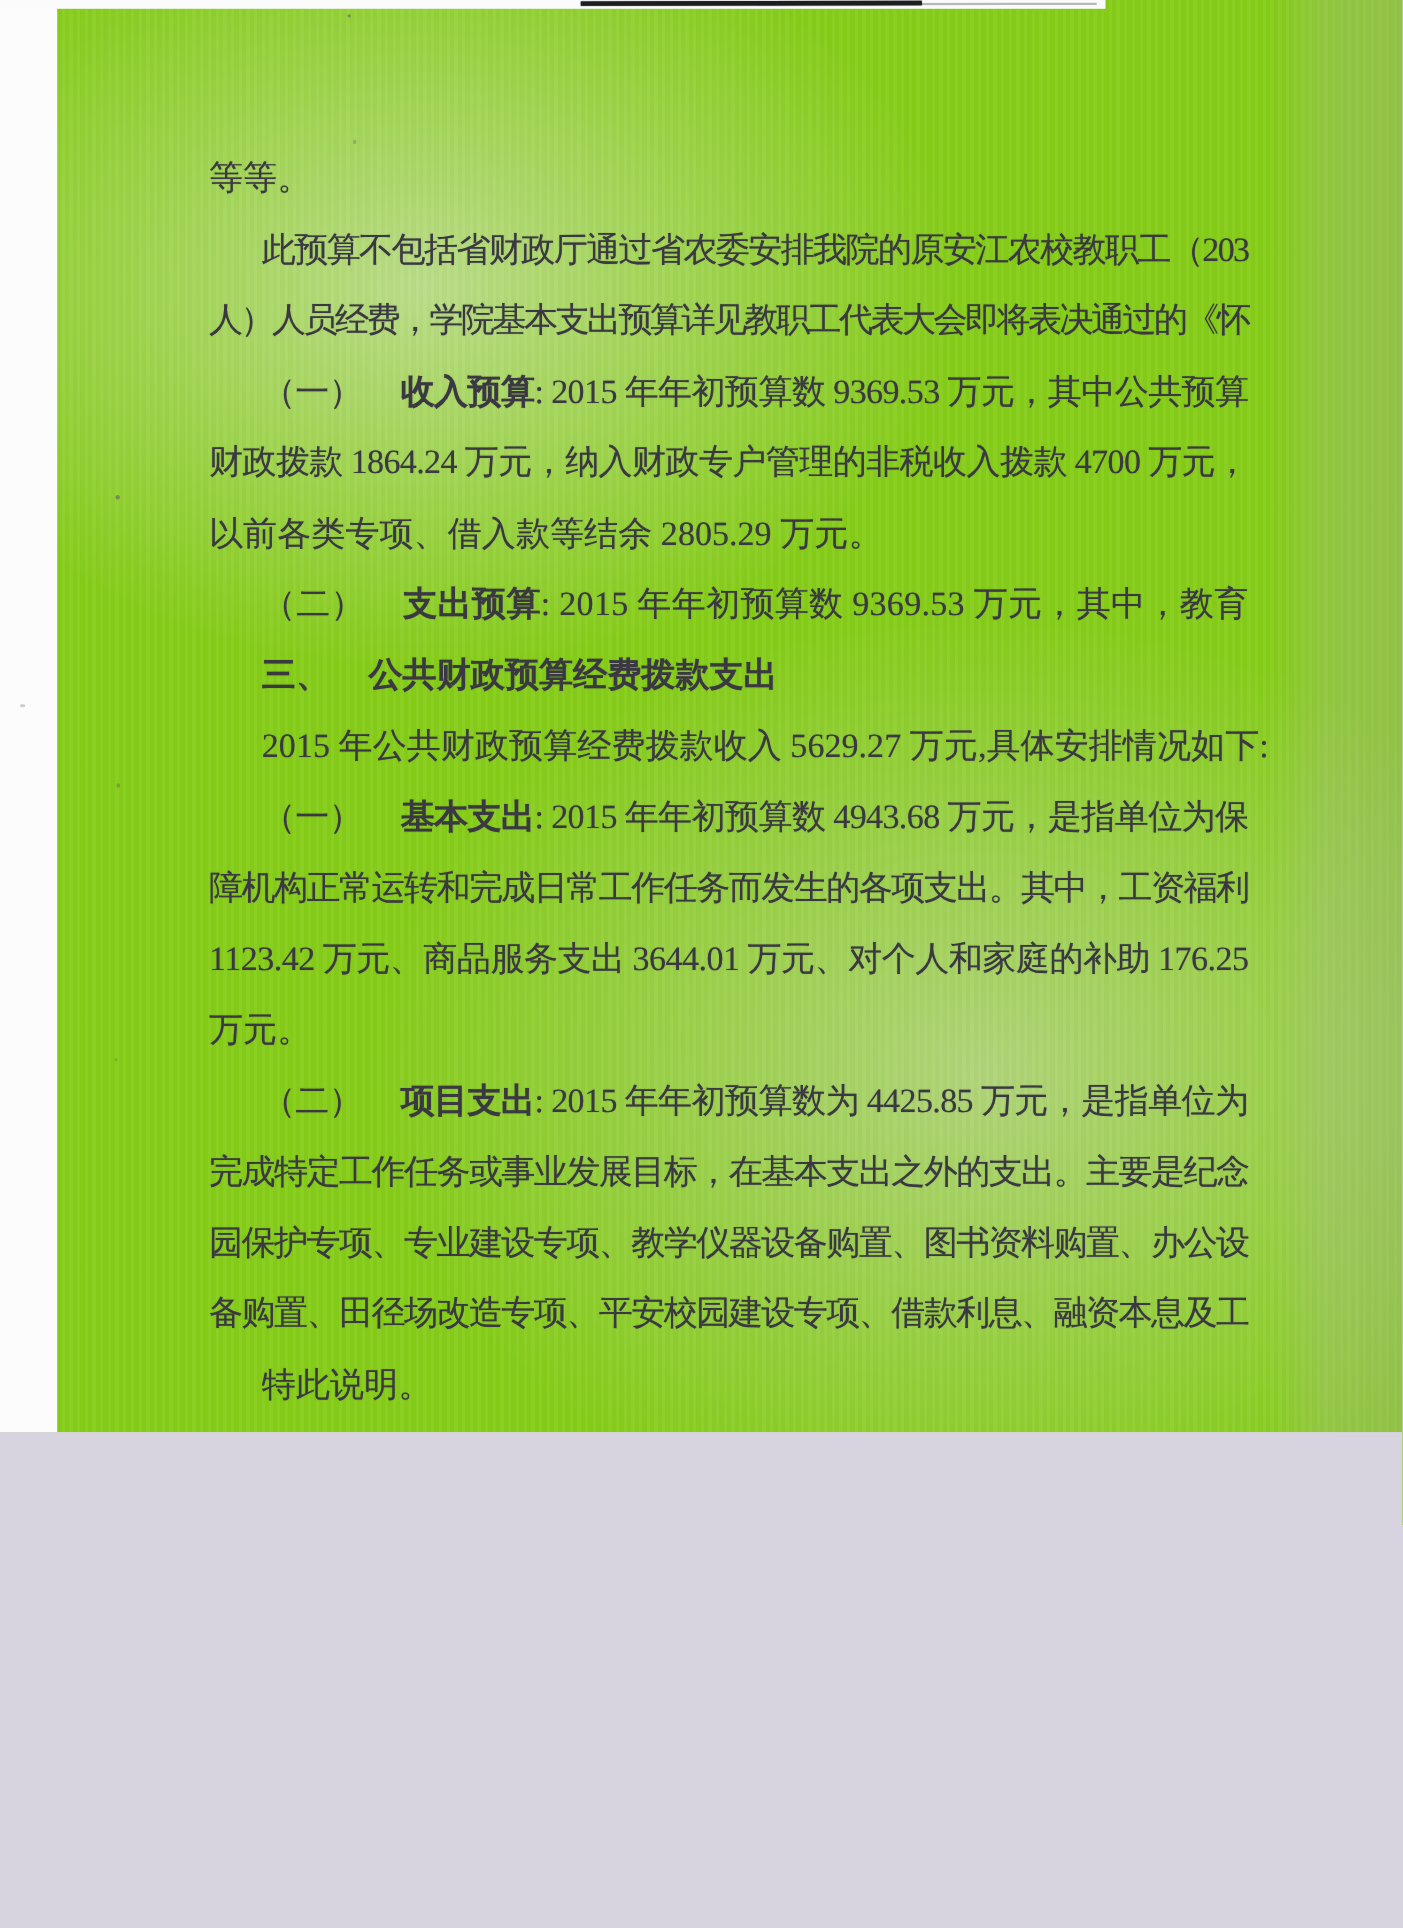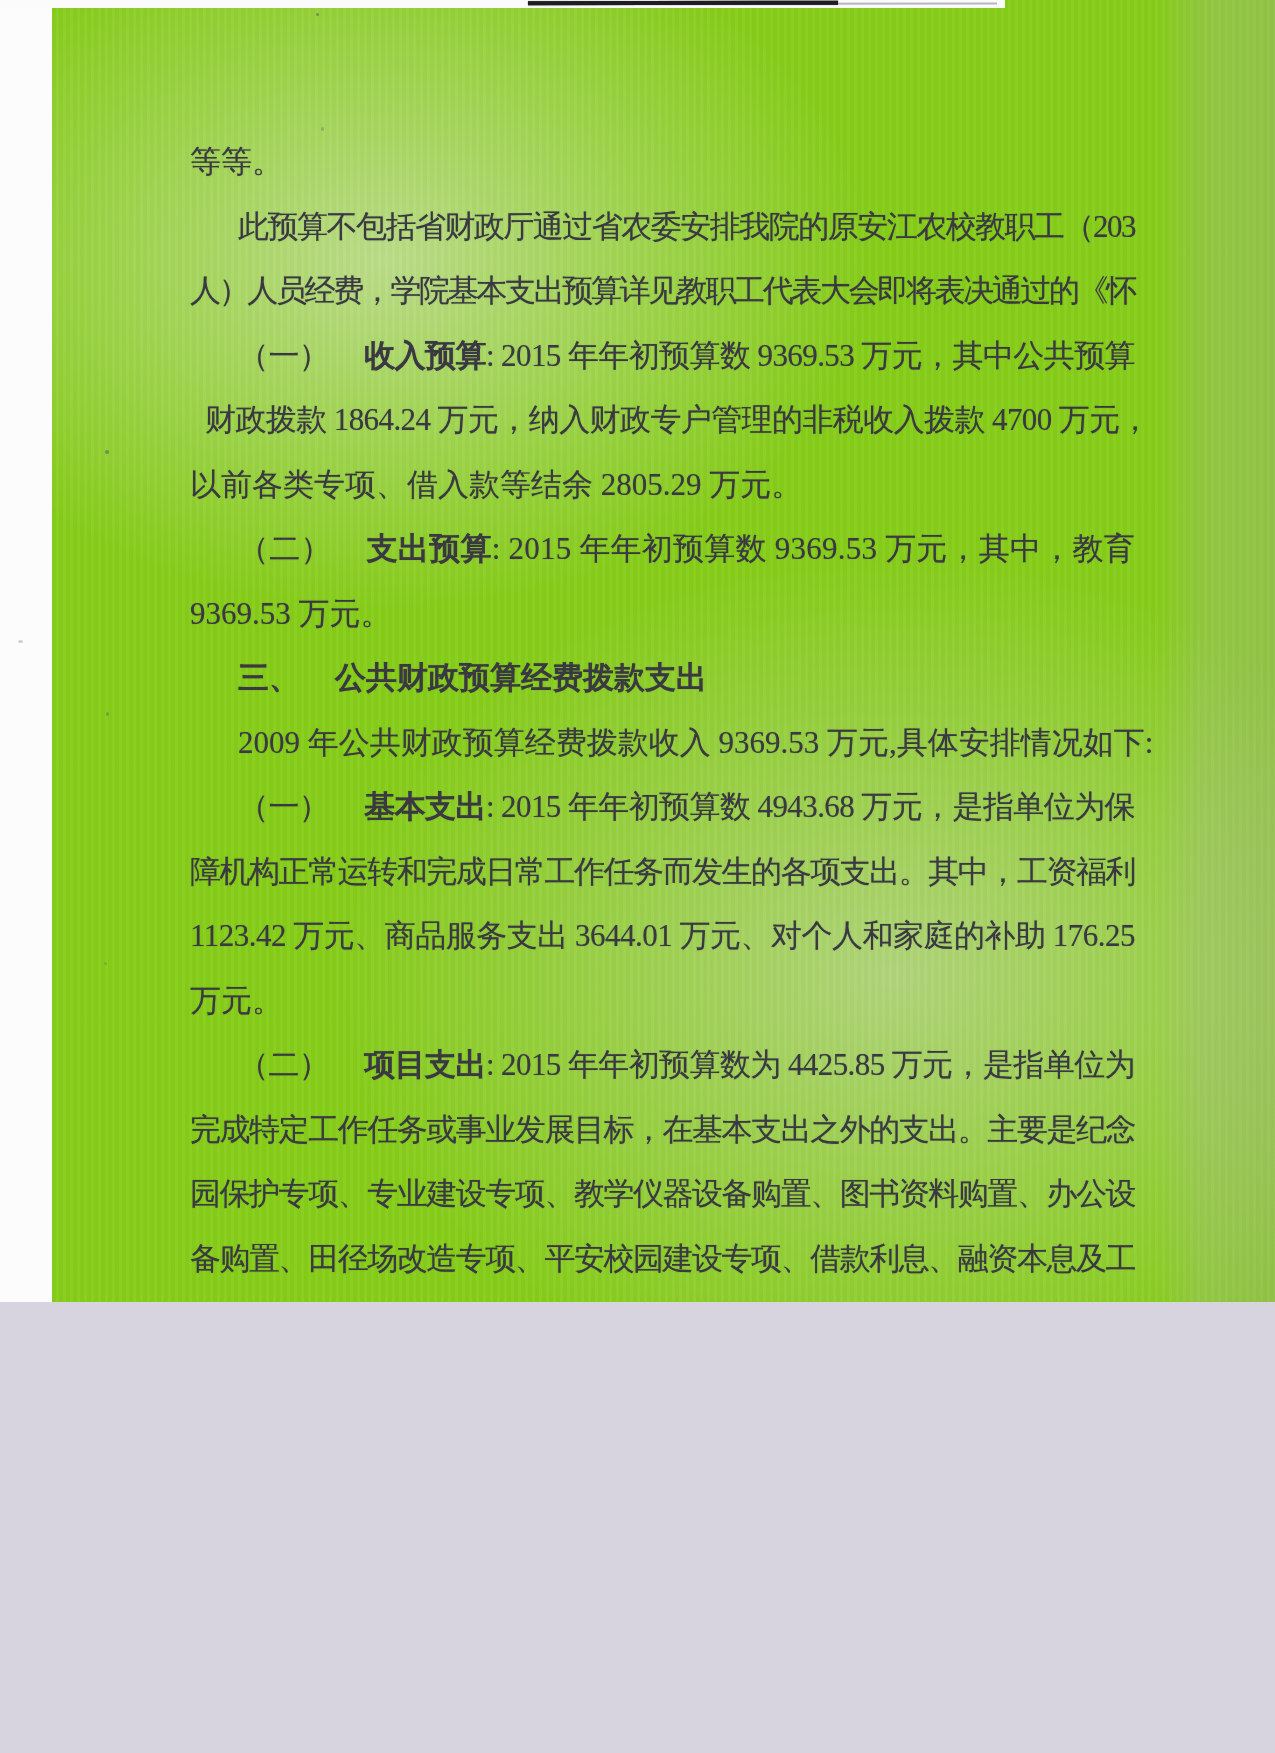--- a/index.html
+++ b/index.html
@@ -93,26 +93,25 @@
   <div class="speck" style="left:18px;top:640px;width:5px;height:3px;opacity:.5;"></div>
   <div class="speck" style="left:106px;top:712px;width:3px;height:4px;opacity:.7;"></div>
   <div class="speck" style="left:104px;top:962px;width:3px;height:3px;opacity:.5;"></div>
   <div class="speck" style="left:285px;top:1733px;width:2px;height:4px;"></div>
 
   <div class="doc">
       <div class="line"><span class="lw"><span class="">等等。</span></span></div>
       <div class="line ind j" style="letter-spacing: -1.51562px;"><span class="lw"><span class="">此预算不包括省财政厅通过省农委安排我院的原安江农校教职工（203</span></span></div>
       <div class="line j" style="letter-spacing: -2.36364px;"><span class="lw"><span class="">人）人员经费，学院基本支出预算详见教职工代表大会即将表决通过的《怀</span></span></div>
       <div class="line ind j" style="letter-spacing: -0.588816px;"><span class="lw"><span class="">（一）</span><span class="b gap">收入预算</span><span class="">: 2015 年年初预算数 9369.53 万元，其中公共预算</span></span></div>
-      <div class="line j" style="letter-spacing: -0.59375px; margin-left: 15px;"><span class="lw"><span class="">财政拨款 1864.24 万元，纳入财政专户管理的非税收入拨款 4700 万元，</span></span></div>
+      <div class="line j" style="letter-spacing: -0.59375px;"><span class="lw"><span class="">财政拨款 1864.24 万元，纳入财政专户管理的非税收入拨款 4700 万元，</span></span></div>
       <div class="line"><span class="lw"><span class="">以前各类专项、借入款等结余 2805.29 万元。</span></span></div>
       <div class="line ind j" style="letter-spacing: 0.233108px; text-align: right;"><span class="lw"><span class="">（二）</span><span class="b gap">支出预算</span><span class="">: 2015 年年初预算数 9369.53 万元，其中，教育</span></span></div>
-      <div class="line"><span class="lw"><span class="">9369.53 万元。</span></span></div>
       <div class="line ind"><span class="lw"><span class="b">三、</span><span class="b gap">公共财政预算经费拨款支出</span></span></div>
-      <div class="line ind"><span class="lw"><span class="">2009 年公共财政预算经费拨款收入 9369.53 万元,具体安排情况如下:</span></span></div>
+      <div class="line ind"><span class="lw"><span class="">2015 年公共财政预算经费拨款收入 5629.27 万元,具体安排情况如下:</span></span></div>
       <div class="line ind j" style="letter-spacing: -0.588816px;"><span class="lw"><span class="">（一）</span><span class="b gap">基本支出</span><span class="">: 2015 年年初预算数 4943.68 万元，是指单位为保</span></span></div>
       <div class="line j" style="letter-spacing: -1.46875px;"><span class="lw"><span class="">障机构正常运转和完成日常工作任务而发生的各项支出。其中，工资福利</span></span></div>
       <div class="line j" style="letter-spacing: -0.502431px; text-align: right;"><span class="lw"><span class="">1123.42 万元、商品服务支出 3644.01 万元、对个人和家庭的补助 176.25</span></span></div>
       <div class="line"><span class="lw"><span class="">万元。</span></span></div>
       <div class="line ind j" style="letter-spacing: -0.588816px;"><span class="lw"><span class="">（二）</span><span class="b gap">项目支出</span><span class="">: 2015 年年初预算数为 4425.85 万元，是指单位为</span></span></div>
       <div class="line j" style="letter-spacing: -1.46875px;"><span class="lw"><span class="">完成特定工作任务或事业发展目标，在基本支出之外的支出。主要是纪念</span></span></div>
       <div class="line j" style="letter-spacing: -1.46875px;"><span class="lw"><span class="">园保护专项、专业建设专项、教学仪器设备购置、图书资料购置、办公设</span></span></div>
       <div class="line j" style="letter-spacing: -1.46875px;"><span class="lw"><span class="">备购置、田径场改造专项、平安校园建设专项、借款利息、融资本息及工</span></span></div>
       <div class="line ind"><span class="lw"><span class="">特此说明。</span></span></div>
       <div class="line"><span class="lw"><span class="">程欠款等支出。</span></span></div>

